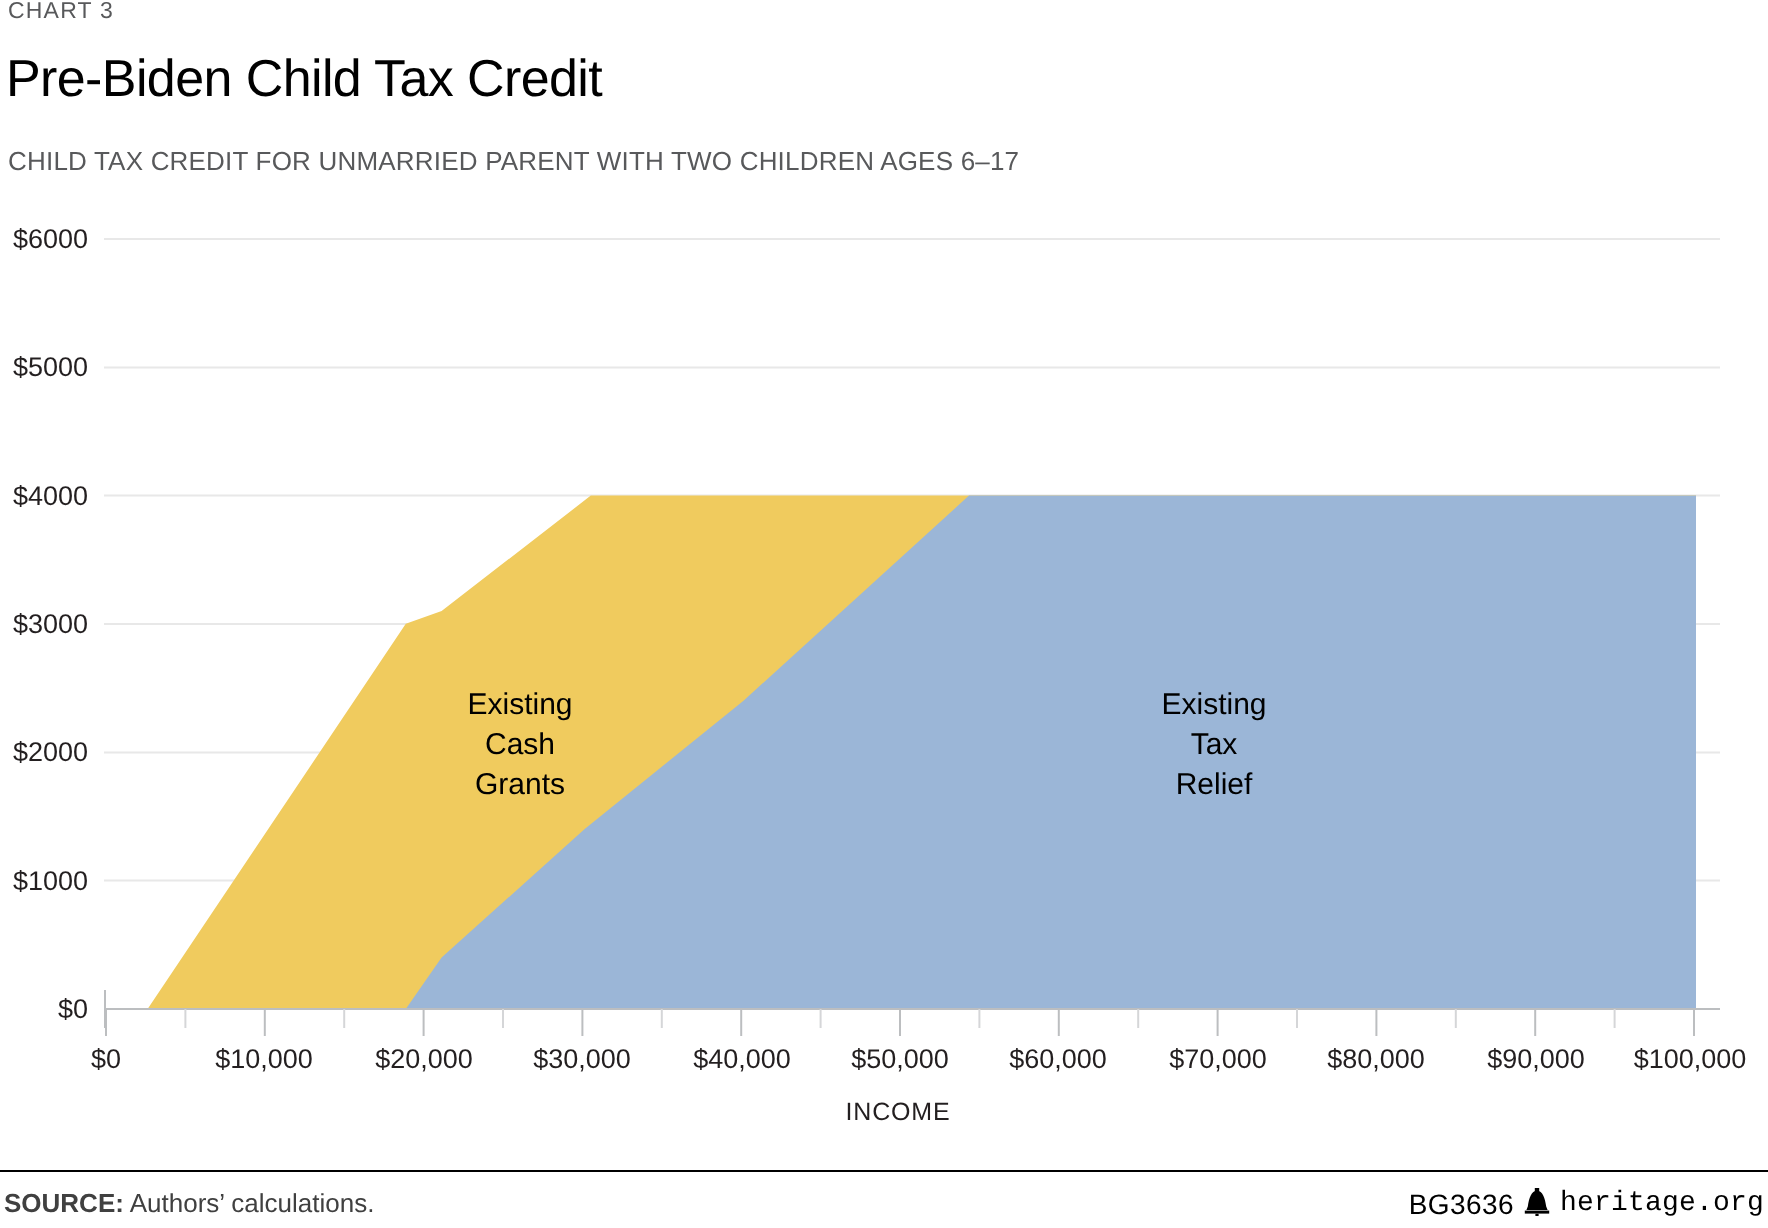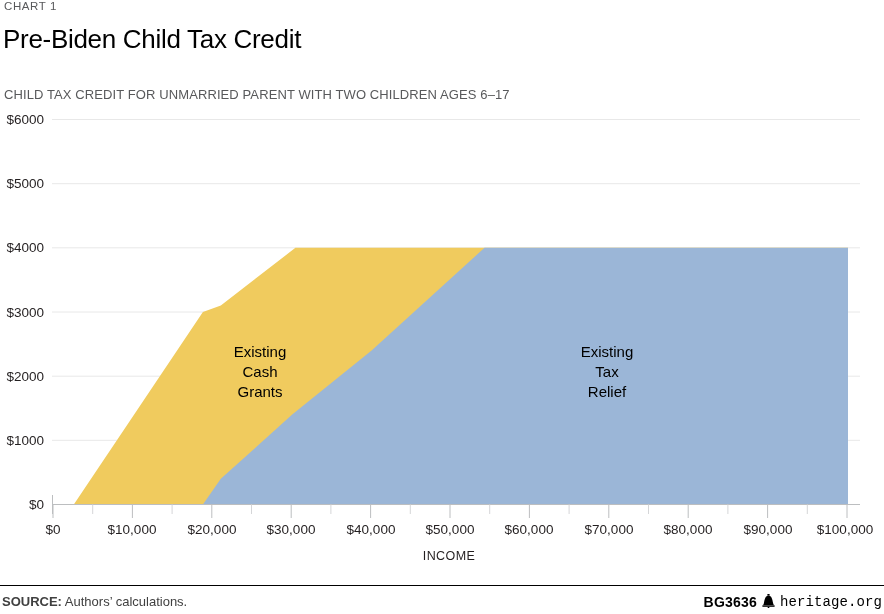--- a/index.html
+++ b/index.html
@@ -31,21 +31,21 @@
     left: 3px;
     top: 24px;
     font-size: 26px;
     font-weight: normal;
     letter-spacing: -0.3px;
     color: #000000;
   }
   #chart-subtitle {
     position: absolute;
     left: 4px;
-    top: 87px;
+    top: 73px;
     font-size: 13px;
     letter-spacing: 0.1px;
     color: #58595b;
   }
 
   
   #plot {
     position: absolute;
     left: 0;
     top: 0;
@@ -77,39 +77,39 @@
     position: absolute;
     right: 2px;
     top: 594px;
     font-size: 14px;
     color: #000000;
     white-space: nowrap;
     display: flex;
     align-items: center;
     gap: 5px;
   }
-  #footer-right .bg-code { font-weight: bold; letter-spacing: 0.2px; text-align: center; }
+  #footer-right .bg-code { font-weight: normal; letter-spacing: 0.2px; text-align: center; }
   #footer-right .bell { display: inline-block; line-height: 1; }
   #footer-right .site { letter-spacing: 0.1px; font-family: Liberation Mono, monospace; }
 
   .axis-text {
     font-family: "Liberation Sans", sans-serif;
     fill: #231f20;
   }
   .area-label {
     font-family: "Liberation Sans", sans-serif;
     fill: #000000;
     font-size: 15px;
     text-anchor: middle;
   }
 </style>
 </head>
 <body>
 
-<div id="chart-label">CHART 1</div>
+<div id="chart-label">CHART 3</div>
 <div id="chart-title">Pre-Biden Child Tax Credit</div>
 <div id="chart-subtitle">CHILD TAX CREDIT FOR UNMARRIED PARENT WITH TWO CHILDREN AGES 6–17</div>
 
 <svg id="plot" viewBox="0 0 884 614" width="884" height="614">
 
   <g stroke="#E8E8E8" stroke-width="1">
     <line x1="52" y1="119.5" x2="860" y2="119.5"></line>
     <line x1="52" y1="183.7" x2="860" y2="183.7"></line>
     <line x1="52" y1="247.8" x2="860" y2="247.8"></line>
     <line x1="52" y1="312.0" x2="860" y2="312.0"></line>

